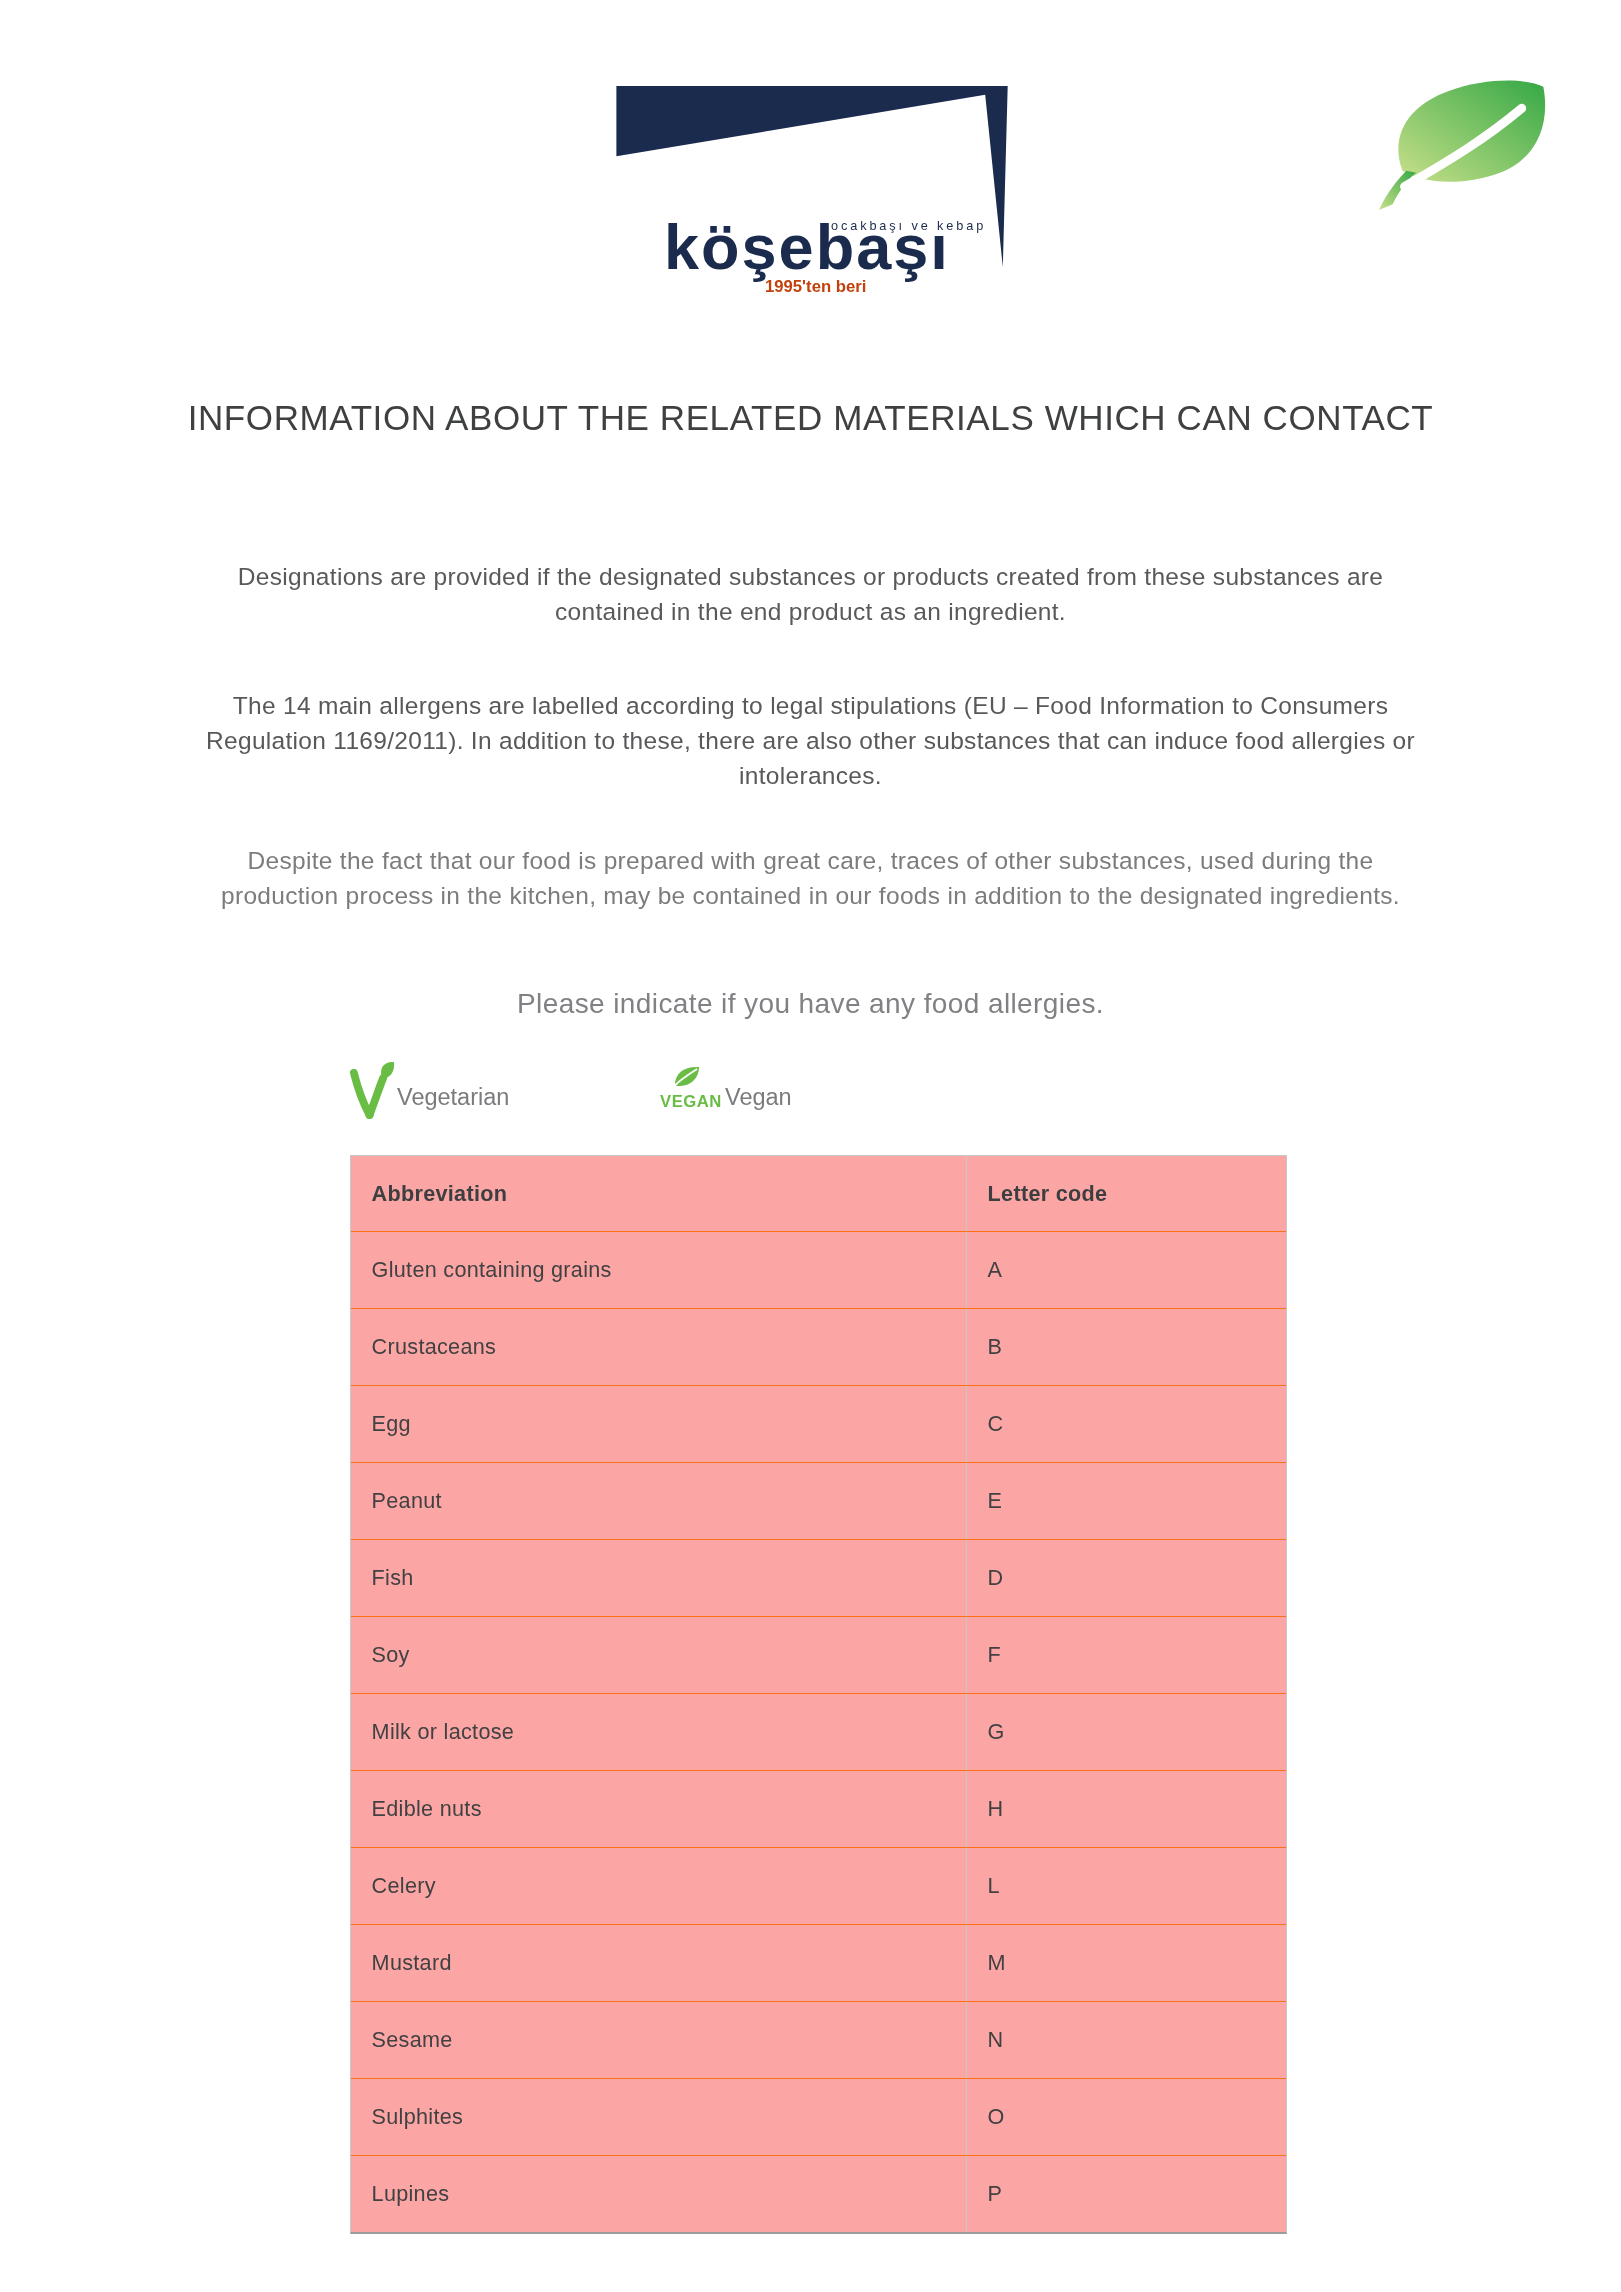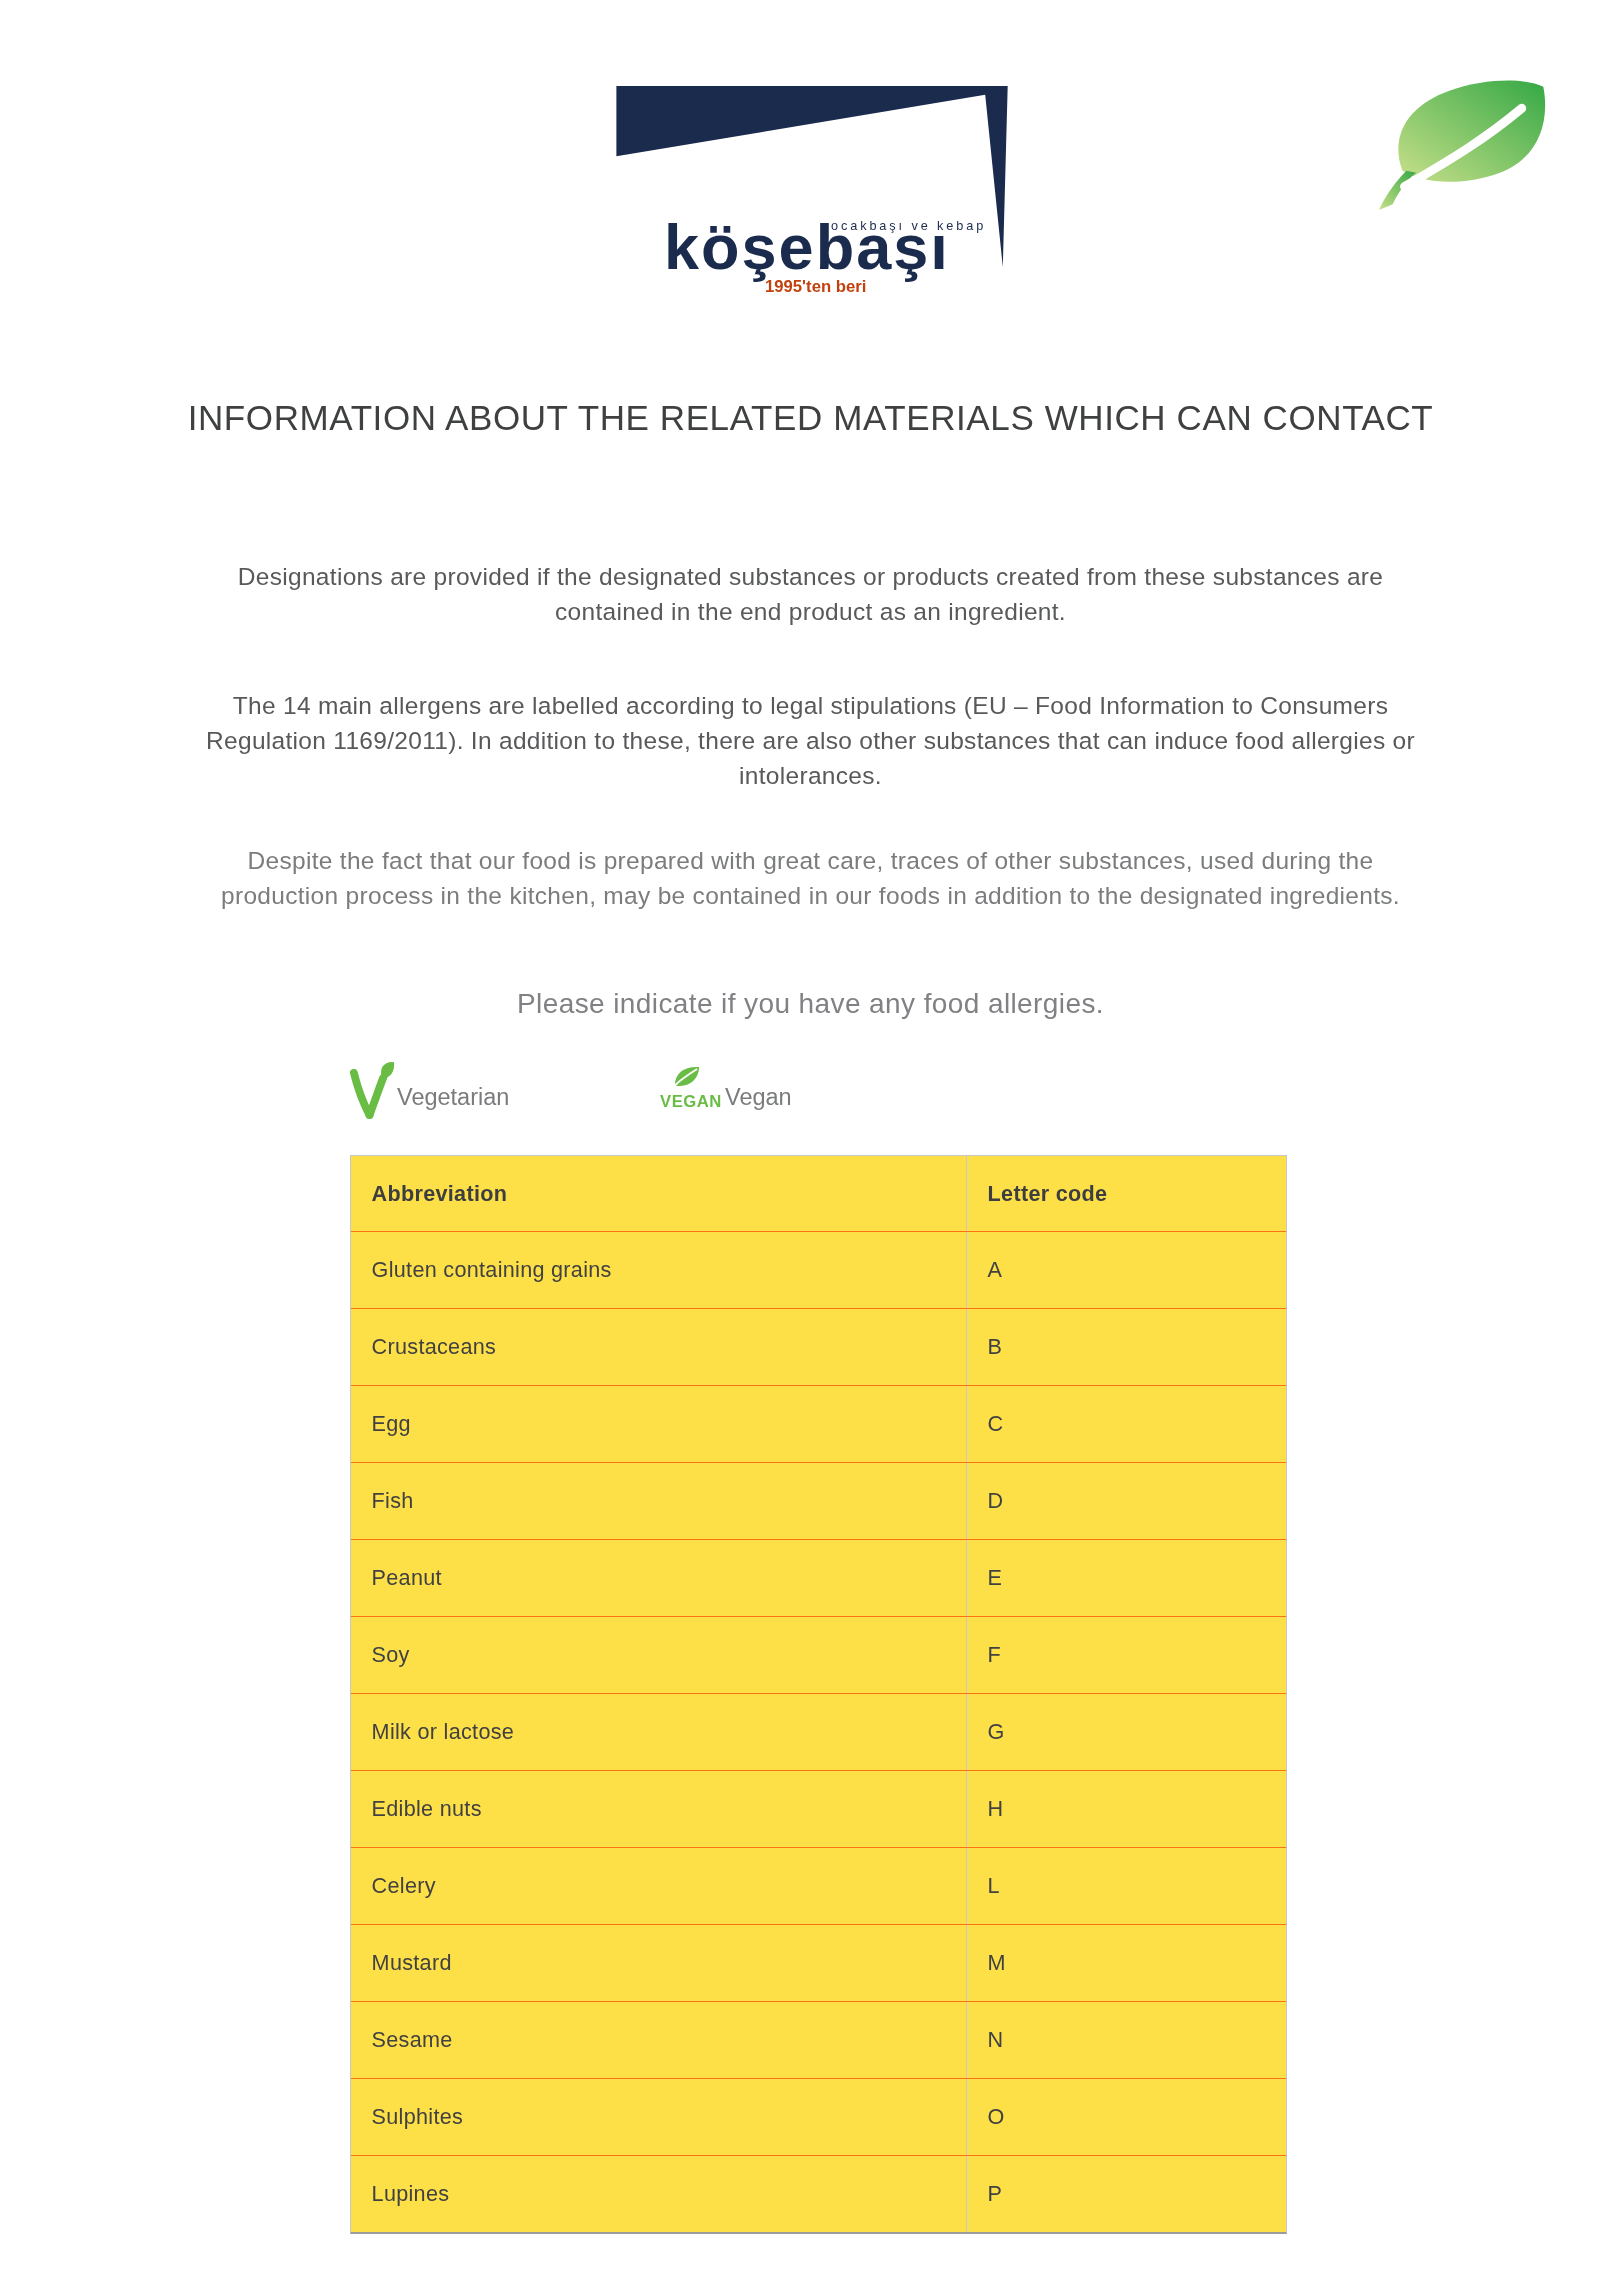--- a/index.html
+++ b/index.html
@@ -48,21 +48,21 @@
   .vegan-logo .vegan-word{
     position:absolute;left:0;top:29px;font-size:16.7px;font-weight:bold;
     color:#69bd45;letter-spacing:0.5px;
   }
   .vegan-logo svg{position:absolute;left:9.8px;top:2px;}
   .vegan-label{position:absolute;left:377px;top:29px;font-size:23.5px;color:#7a7b7d;}
   
   .allergen-table{
     position:absolute;left:350px;top:1155px;width:937px;
     border:1px solid #c7c7c7;border-bottom:2.9px solid #9c9c9c;
-    box-sizing:border-box;background:#fde047;
+    box-sizing:border-box;background:#fca5a5;
   }
   .trow{display:grid;grid-template-columns:616px 1fr;height:76px;border-top:1px solid #f97316;}
   .trow.thead{height:75px;border-top:none;}
   .tcell{
     display:flex;align-items:center;padding-left:20.6px;font-size:21.6px;
     color:#414142;letter-spacing:0.3px;box-sizing:border-box;
   }
   .tcell.first{border-right:1px solid #c7c7c7;}
   .thead .tcell{font-weight:bold;color:#3d3e3f;}
 </style>
@@ -145,26 +145,26 @@
       </div>
       <div class="trow">
         <div class="tcell first">Crustaceans</div>
         <div class="tcell">B</div>
       </div>
       <div class="trow">
         <div class="tcell first">Egg</div>
         <div class="tcell">C</div>
       </div>
       <div class="trow">
+        <div class="tcell first">Peanut</div>
+        <div class="tcell">E</div>
+      </div>
+      <div class="trow">
         <div class="tcell first">Fish</div>
         <div class="tcell">D</div>
-      </div>
-      <div class="trow">
-        <div class="tcell first">Peanut</div>
-        <div class="tcell">E</div>
       </div>
       <div class="trow">
         <div class="tcell first">Soy</div>
         <div class="tcell">F</div>
       </div>
       <div class="trow">
         <div class="tcell first">Milk or lactose</div>
         <div class="tcell">G</div>
       </div>
       <div class="trow">

